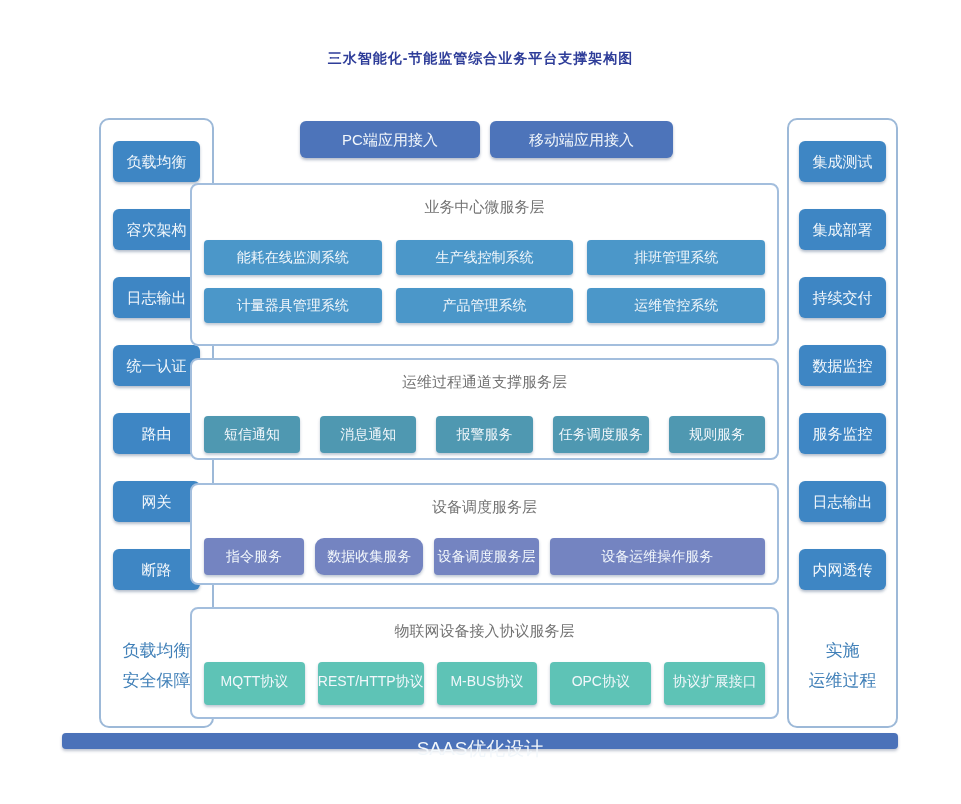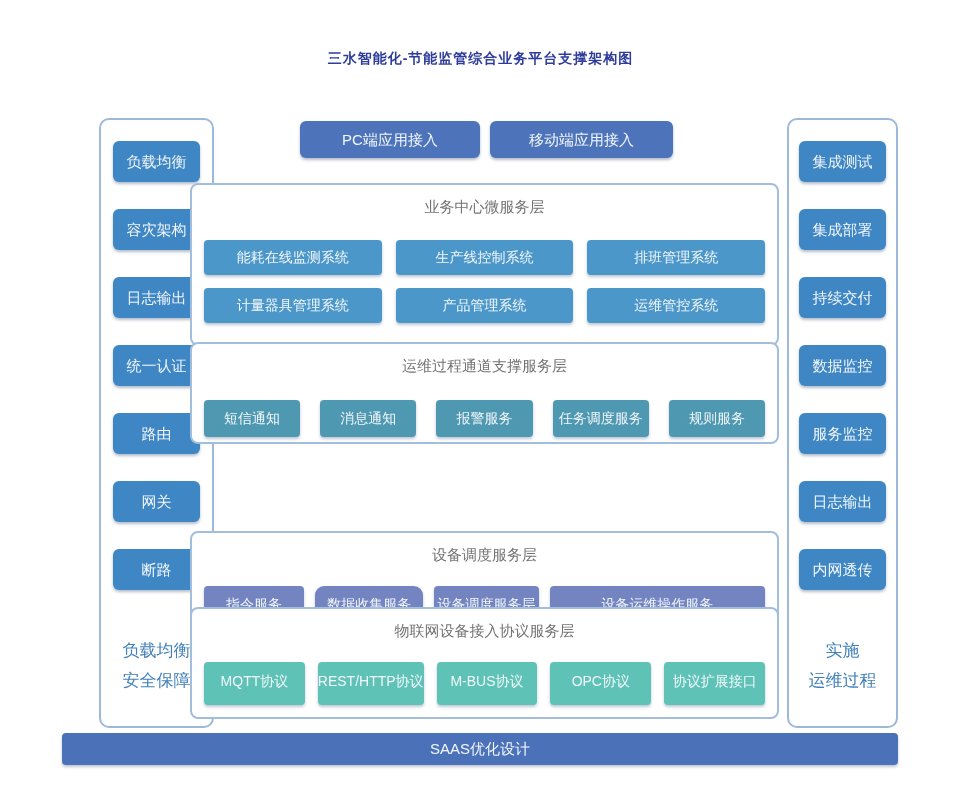--- a/index.html
+++ b/index.html
@@ -54,22 +54,22 @@
   }
   .access-node.pc{width:180px;}
   .access-node.mobile{width:183px;}
   
   .layer{
     position:absolute;left:190px;width:589px;
     border:2px solid #a3bedd;border-radius:8px;
     box-sizing:border-box;background:#ffffff;
   }
   .layer-1{top:183px;height:163px;}
-  .layer-2{top:342px;height:102px;}
-  .layer-3{top:483px;height:102px;margin-top:48px;}
+  .layer-2{top:358px;height:102px;}
+  .layer-3{top:483px;height:102px;}
   .layer-4{top:607px;height:112px;}
   .layer-title{
     padding-top:13px;text-align:center;
     font-size:15px;font-weight:500;color:#737373;
   }
   .node-row{
     display:flex;padding:0 12px;box-sizing:border-box;
   }
   .layer-1 .node-row{gap:14px;margin-top:23px;}
   .layer-1 .node-row.second{margin-top:13px;}
@@ -87,23 +87,23 @@
   .layer-2 .node{background:#4f98b1;height:37px;line-height:37px;}
   .layer-3 .node{background:#7484c1;height:37px;line-height:37px;}
   .layer-4 .node{background:#5ec3b6;height:43px;line-height:39px;}
   .layer-3 .node:nth-child(1){flex:1;}
   .layer-3 .node:nth-child(2){flex:1.08;border-radius:9px;}
   .layer-3 .node:nth-child(3){flex:1.04;}
   .layer-3 .node:nth-child(4){flex:2.15;}
   
   .bottom-bar{
     position:absolute;left:62px;top:733px;
-    width:836px;height:32px;line-height:31px;
+    width:836px;height:16px;line-height:31px;
     background:#4b72b9;border-radius:4px;
-    color:#f2f7fb;font-size:15px;text-align:center;
+    color:#f2f7fb;font-size:19px;text-align:center;
     box-shadow:0 2px 3px rgba(40,60,100,.3);
   }
 </style>
 </head>
 <body>
 
 <div class="canvas">
 
   <div class="page-title">三水智能化-节能监管综合业务平台支撑架构图</div>
 

